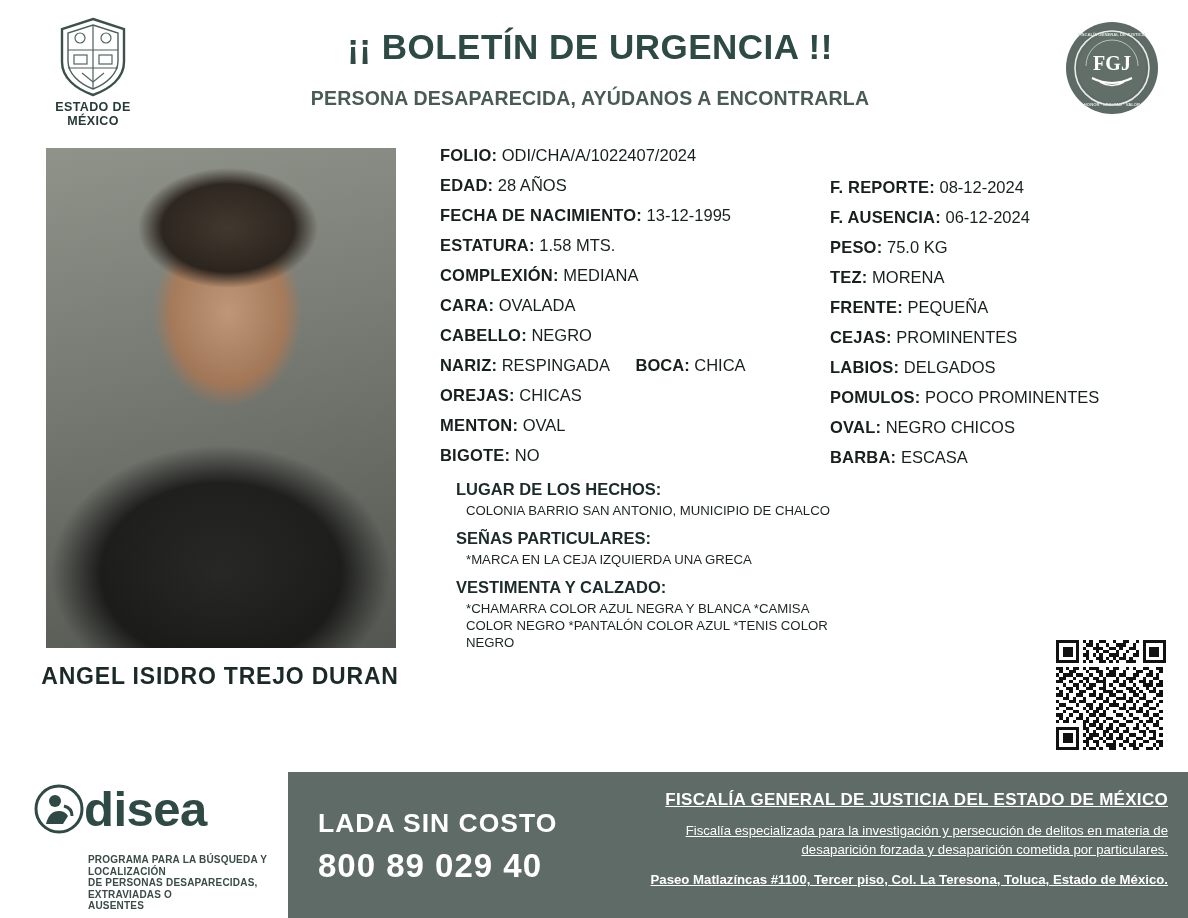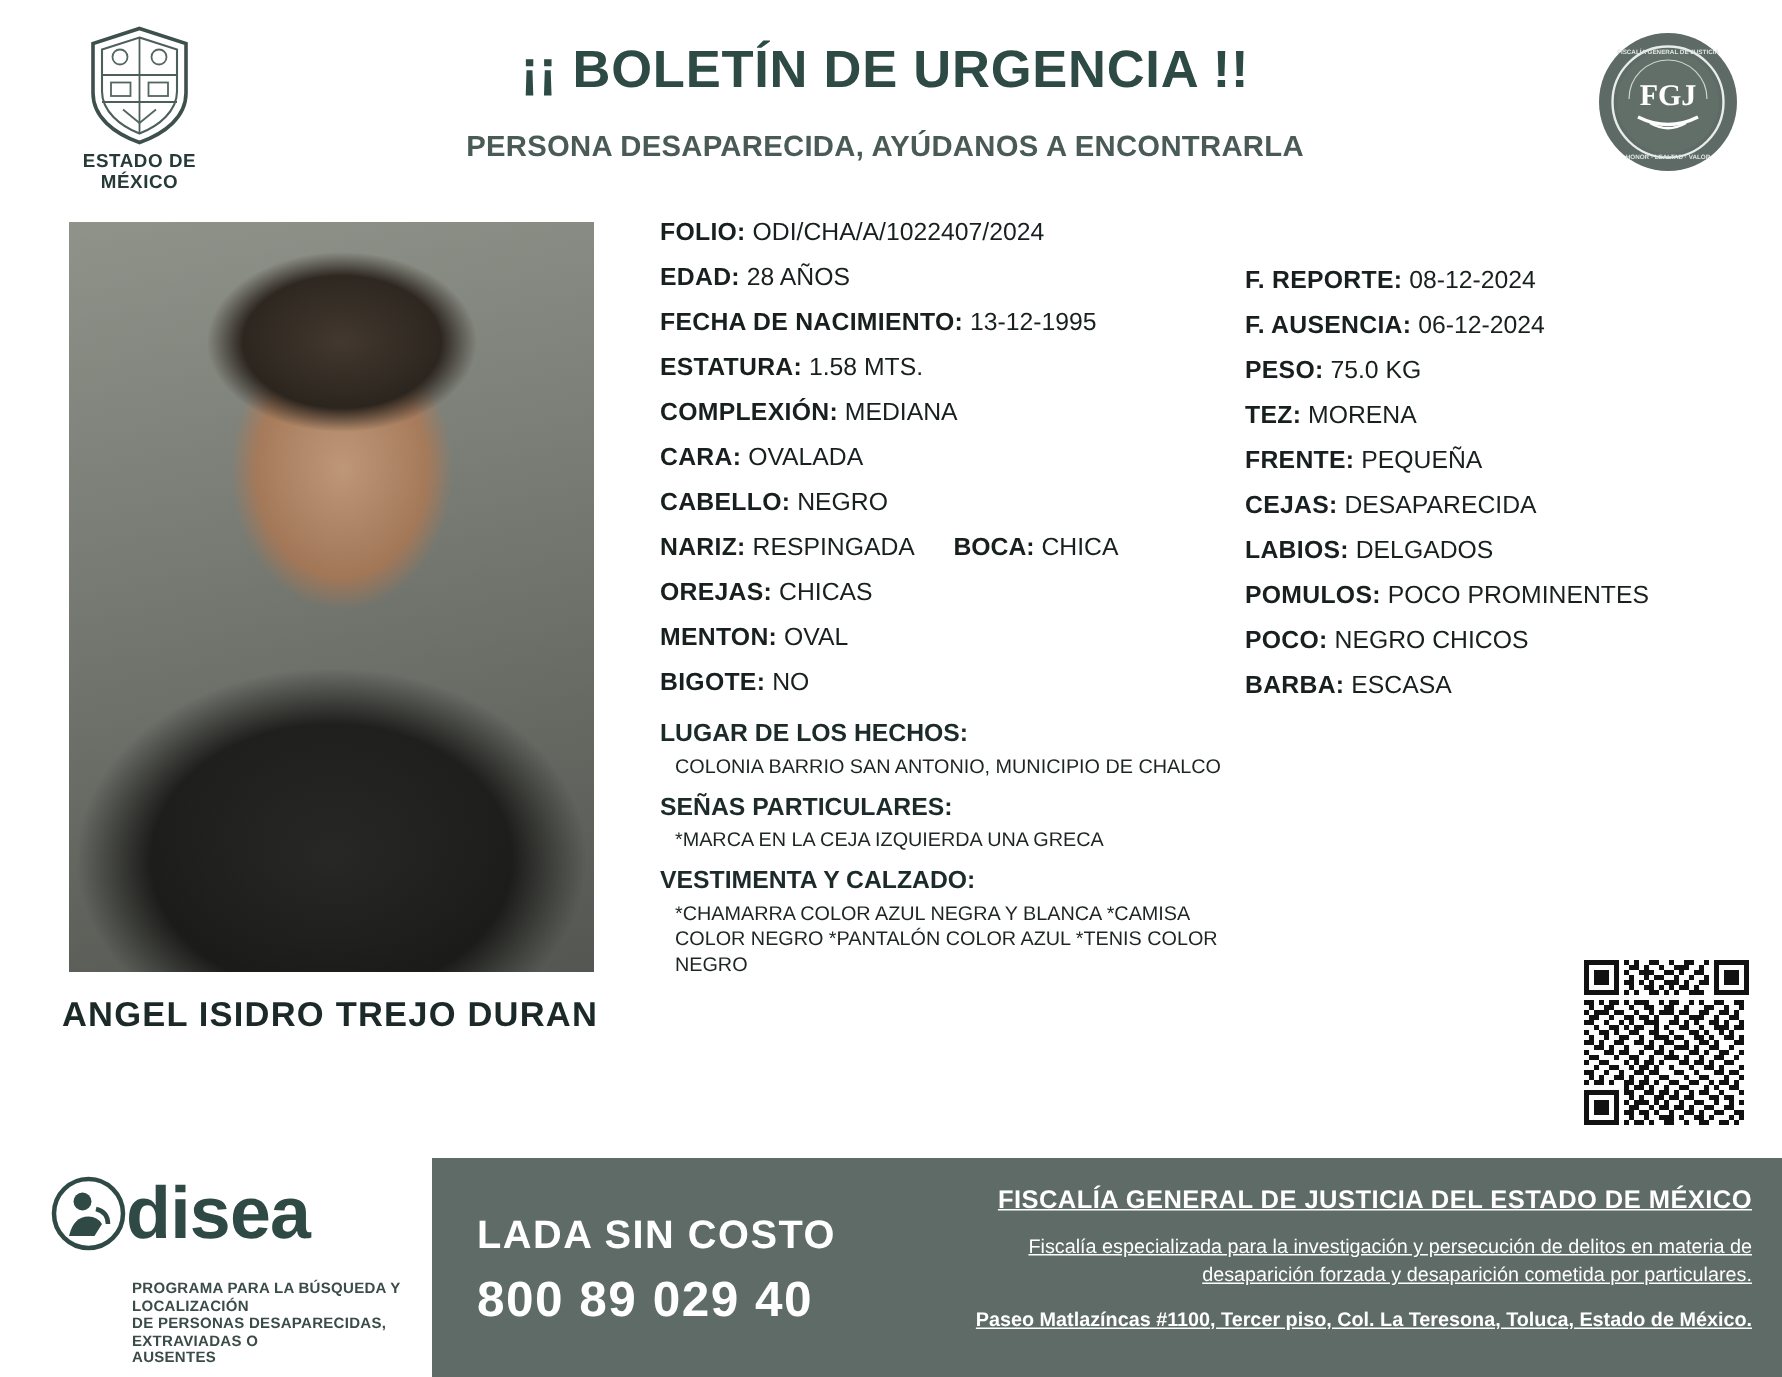--- a/index.html
+++ b/index.html
@@ -143,20 +143,21 @@
   .field .val {
     font-weight: normal;
   }
   .field.two .lbl2 {
     font-weight: bold;
     margin-left: 22px;
   }
 
   .block {
     margin-top: 6px;
+    margin-left: 16px;
   }
   .block-title {
     font-size: 16.5px;
     font-weight: bold;
     line-height: 26px;
   }
   .block-text {
     font-size: 13.2px;
     line-height: 17px;
     padding-left: 10px;
@@ -401,32 +402,32 @@
     <div class="field">
       <span class="lbl">TEZ:</span>
       <span class="val">MORENA</span>
     </div>
     <div class="field">
       <span class="lbl">FRENTE:</span>
       <span class="val">PEQUEÑA</span>
     </div>
     <div class="field">
       <span class="lbl">CEJAS:</span>
-      <span class="val">DESAPARECIDA</span>
+      <span class="val">PROMINENTES</span>
     </div>
     <div class="field">
       <span class="lbl">LABIOS:</span>
       <span class="val">DELGADOS</span>
     </div>
     <div class="field">
       <span class="lbl">POMULOS:</span>
       <span class="val">POCO PROMINENTES</span>
     </div>
     <div class="field">
-      <span class="lbl">POCO:</span>
+      <span class="lbl">OVAL:</span>
       <span class="val">NEGRO CHICOS</span>
     </div>
     <div class="field">
       <span class="lbl">BARBA:</span>
       <span class="val">ESCASA</span>
     </div>
   </div>
 </div>
 
 <div class="qr">

